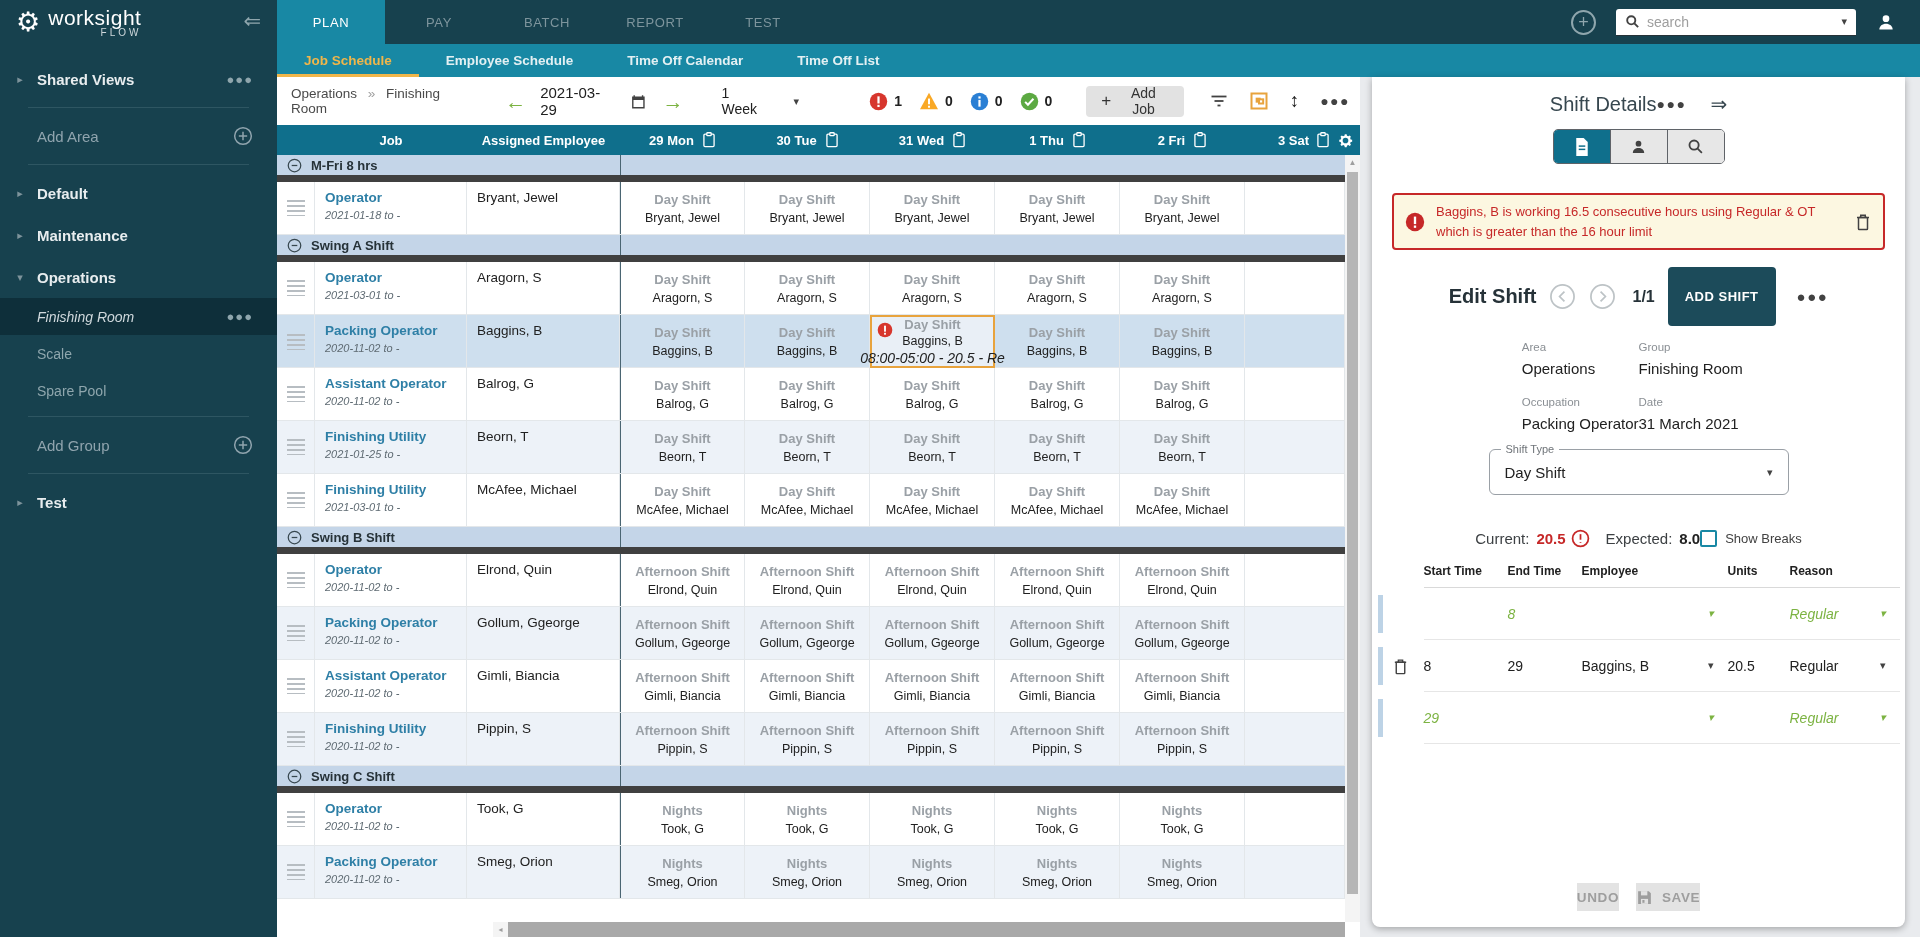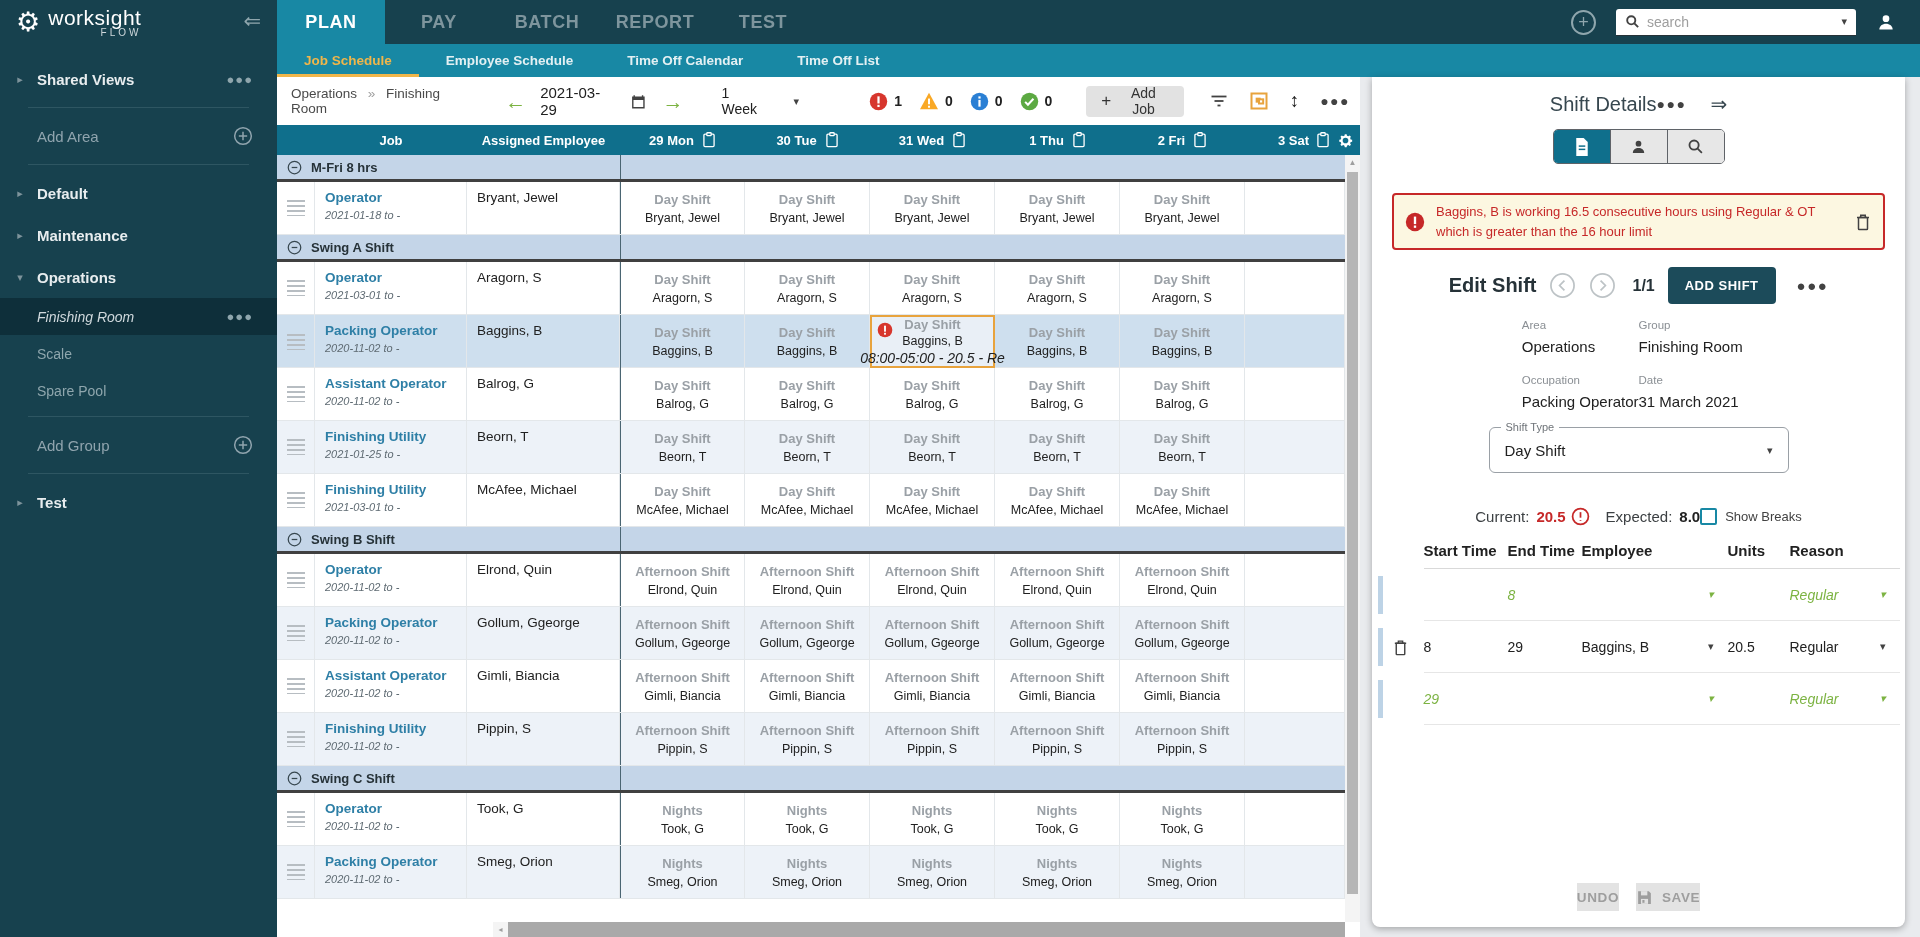--- a/index.html
+++ b/index.html
@@ -7,21 +7,21 @@
 
   
   .topbar { height:44px; background:#17414E; display:flex; align-items:stretch; }
   .logo-area { width:277px; flex-shrink:0; display:flex; align-items:center; gap:8px; padding-left:16px; position:relative; }
   .logo-gear { color:#fff; font-size:27px; line-height:1; }
   .logo-text { display:flex; flex-direction:column; }
   .logo-name { color:#fff; font-size:21px; letter-spacing:0.5px; }
   .logo-sub { color:#cfd8dc; font-size:10px; letter-spacing:3px; align-self:flex-end; margin-top:-3px; }
   .collapse-ic { position:absolute; right:16px; top:9px; color:#8fa6ad; font-size:21px; }
   .main-tabs { display:flex; }
-  .main-tab { width:108px; display:flex; align-items:center; justify-content:center; font-size:18px; font-weight:bold; letter-spacing:0.6px; color:#7e959d; cursor:default; }
+  .main-tab { width:108px; display:flex; align-items:center; justify-content:center; font-size:13px; font-weight:normal; letter-spacing:0.6px; color:#7e959d; cursor:default; }
   .main-tab.active { background:#1888A4; color:#fff; }
   .topbar-right { margin-left:auto; display:flex; align-items:center; gap:20px; padding-right:24px; }
   .plus-circle { width:25px; height:25px; border:2px solid #8fa6ad; border-radius:50%; color:#8fa6ad; font-size:18px; display:flex; align-items:center; justify-content:center; line-height:1; }
   .search-box { width:240px; height:27px; background:#fff; border-radius:3px 3px 0 0; border-bottom:1px solid #263238; display:flex; align-items:center; padding:0 9px; gap:7px; }
   .search-box input { border:none; outline:none; flex:1; font-size:14px; font-family:inherit; color:#424242; min-width:0; }
   .search-box input::placeholder { color:#9e9e9e; }
   .caret { font-size:11px; color:#424242; }
   .user-ic svg { display:block; }
 
   
@@ -64,21 +64,21 @@
   .dots { color:#424242; font-size:14px; letter-spacing:1.5px; }
 
   
   .grid-header { height:30px; flex-shrink:0; background:#0F6F8C; display:grid; grid-template-columns:38px 152px 153px repeat(5,125px) 1fr; align-items:center; color:#fff; font-size:13px; font-weight:bold; }
   .hcell { display:flex; align-items:center; justify-content:center; gap:8px; height:100%; }
   .hcell.sat { justify-content:flex-end; padding-right:6px; gap:7px; }
 
   
   .grid-body { position:relative; flex:1; overflow:hidden; background:#fff; }
   .rows-wrap { width:1068px; }
-  .group-row { height:27px; background:#C4D5E8; display:flex; align-items:center; gap:9px; padding-left:10px; font-size:13px; font-weight:bold; color:#263238; border-bottom:3px solid #404040; position:relative; }
+  .group-row { height:27px; background:#C4D5E8; display:flex; align-items:center; gap:9px; padding-left:10px; font-size:13px; font-weight:bold; color:#263238; border-bottom:7px solid #404040; position:relative; }
   .group-row .day-divider { position:absolute; left:343px; top:0; bottom:0; width:1px; background:#4a6572; }
   .row { display:grid; grid-template-columns:38px 152px 153px repeat(5,125px) minmax(0,1fr); height:53px; border-bottom:1px solid #e3e7ea; background:#fff; }
   .row.tint { background:#EDF2F8; }
   .row.selected { background:#CEDFEE; }
   .cell { border-right:1px solid #e3e7ea; height:100%; }
   .handle-cell { display:flex; align-items:center; justify-content:center; }
   .hamburger { width:18px; height:16px; background:repeating-linear-gradient(#b7bdc2 0 2px, transparent 2px 5px); }
   .job-cell { padding:8px 8px 0 10px; }
   .job-name { color:#2E7FA6; font-weight:bold; font-size:13.5px; }
   .job-dates { font-size:11px; font-style:italic; color:#5f6b73; margin-top:4px; }
@@ -110,41 +110,41 @@
   .tabbtn:last-child { border-right:none; }
   .tabbtn.active { background:#0F6F8C; }
   .card-divider { height:1px; background:#e0e0e0; margin:14px -20px 0; }
 
   .alert { margin-top:14px; border:2px solid #C62828; background:#FCF7E1; border-radius:4px; display:flex; align-items:center; padding:7px 11px; gap:11px; }
   .alert-text { color:#C62828; font-size:13px; line-height:1.5; flex:1; }
 
   .edit-head { margin-top:17px; display:flex; align-items:center; gap:13px; }
   .edit-title { font-size:20px; font-weight:bold; color:#263238; }
   .pager { font-size:16px; font-weight:bold; color:#263238; margin-left:3px; }
-  .add-shift { margin-left:auto; background:#1C4B5A; color:#fff; font-size:13px; font-weight:bold; letter-spacing:.5px; padding:11px 17px; border-radius:4px; border:none; font-family:inherit; }
+  .add-shift { margin-left:auto; background:#1C4B5A; color:#fff; font-size:13px; font-weight:bold; letter-spacing:.5px; padding:22px 17px; border-radius:4px; border:none; font-family:inherit; }
   .edit-dots { color:#424242; font-size:15px; letter-spacing:1.5px; margin-left:8px; }
 
   .fields { display:grid; grid-template-columns:1fr 1fr; margin-top:15px; row-gap:19px; }
   .field-label { font-size:11.5px; color:#8a8f94; margin-bottom:7px; }
   .field-value { font-size:15px; color:#212121; }
 
   .shift-type { margin-top:17px; width:300px; height:46px; border:1px solid #9aa0a6; border-radius:6px; position:relative; display:flex; align-items:center; justify-content:space-between; padding:0 15px; }
   .st-label { position:absolute; top:-7px; left:11px; background:#fff; padding:0 5px; font-size:11px; color:#6f7479; }
   .st-value { font-size:15px; color:#212121; }
 
   .hours-row { margin-top:15px; display:flex; align-items:center; font-size:15px; color:#3c4043; }
   .hours-current { color:#C62828; font-weight:bold; margin-left:7px; }
   .hours-expected { color:#212121; font-weight:bold; margin-left:7px; }
   .hours-exp-label { margin-left:16px; }
   .show-breaks { margin-left:auto; display:flex; align-items:center; gap:8px; font-size:13px; color:#424242; }
   .checkbox { width:17px; height:17px; border:2px solid #1888A4; border-radius:2px; background:#fff; }
 
   .times { margin-top:8px; }
   .times-grid { display:grid; grid-template-columns:46px 84px 74px 146px 62px 110px; align-items:center; }
-  .t-head { font-size:15px; font-weight:bold; color:#212121; padding:8px 0 9px; border-bottom:1px solid #d9d9d9; }
+  .t-head { font-size:12px; font-weight:bold; color:#212121; padding:8px 0 9px; border-bottom:1px solid #d9d9d9; }
   .t-head.blank { border-bottom:none; }
   .t-row-cell { height:52px; display:flex; align-items:center; border-bottom:1px solid #e6e6e6; font-size:14px; color:#212121; }
   .t-row-cell.nob { border-bottom:none; }
   .t-bar { width:5px; height:38px; background:#BDD3E6; margin-right:9px; flex-shrink:0; }
   .ghost { color:#7CB342; font-style:italic; }
   .t-caret { margin-left:auto; margin-right:14px; font-size:11px; color:#424242; }
   .t-caret.ghost { color:#7CB342; }
 
   .card-spacer { flex:1; }
   .actions { display:flex; gap:17px; }

